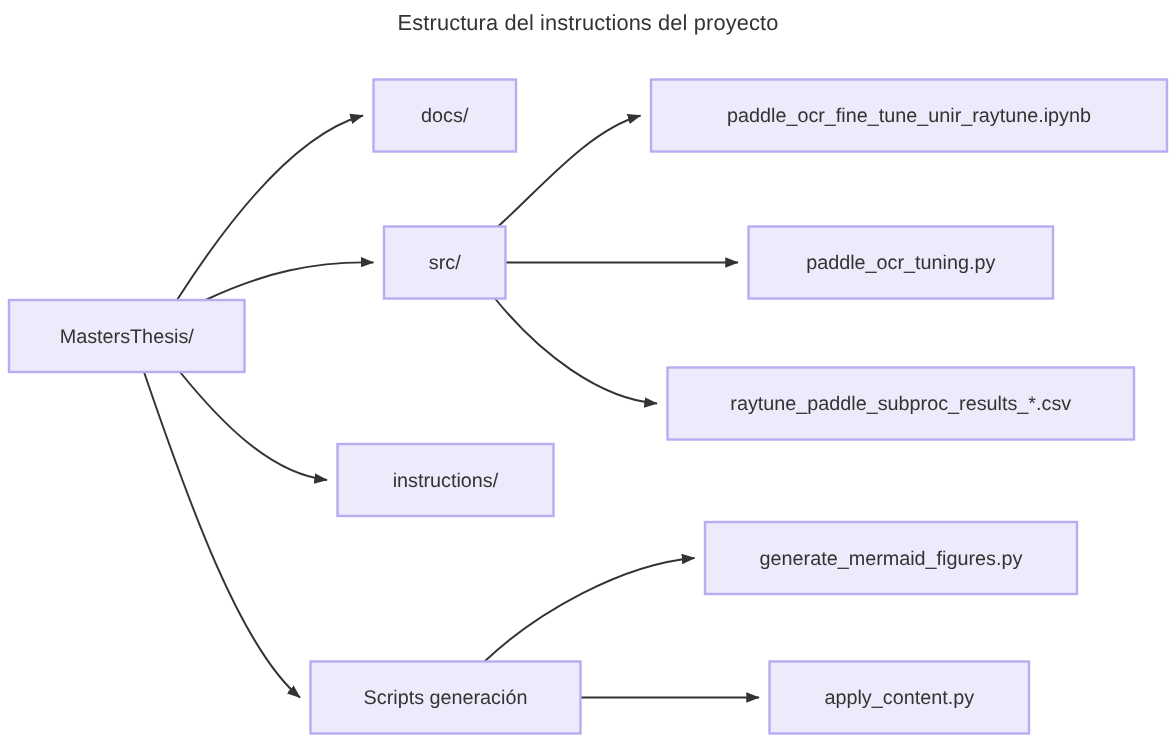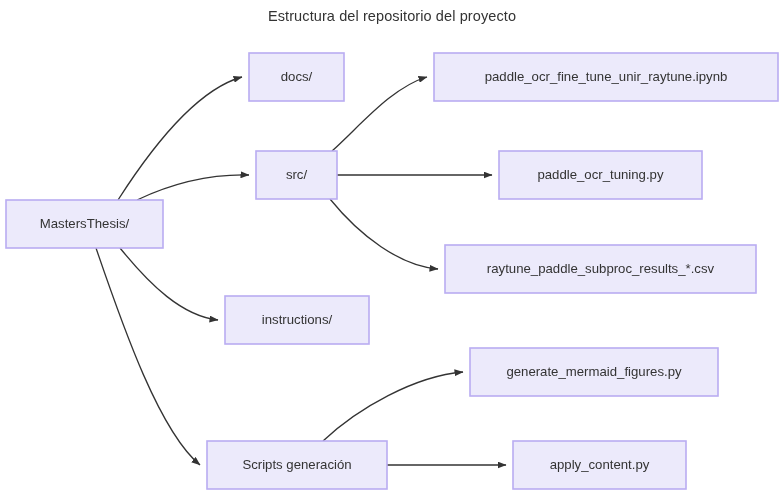--- a/index.html
+++ b/index.html
@@ -55,21 +55,21 @@
     fill: none;
     stroke: #333333;
     stroke-width: 1.3px;
   }
 </style>
 </head>
 <body>
 
 <div id="diagram-root">
 
-  <div class="diagram-title">Estructura del repositorio del proyecto</div>
+  <div class="diagram-title">Estructura del instructions del proyecto</div>
 
   <svg class="flow" viewBox="0 0 784 503" xmlns="http://www.w3.org/2000/svg">
     <defs>
       <marker id="arrowhead" markerWidth="9" markerHeight="7" refX="8.5" refY="3.5" orient="auto" markerUnits="userSpaceOnUse">
         <path d="M0,0 L9,3.5 L0,7 z" fill="#333333"></path>
       </marker>
     </defs>
     <g id="edges-layer">
         <path class="edge-path" d="M 118,200 C 150,150 195,90 242,77" marker-end="url(#arrowhead)" stroke="#333333"></path>
         <path class="edge-path" d="M 137,200 C 175,182 210,174 249,175" marker-end="url(#arrowhead)" stroke="#333333"></path>

